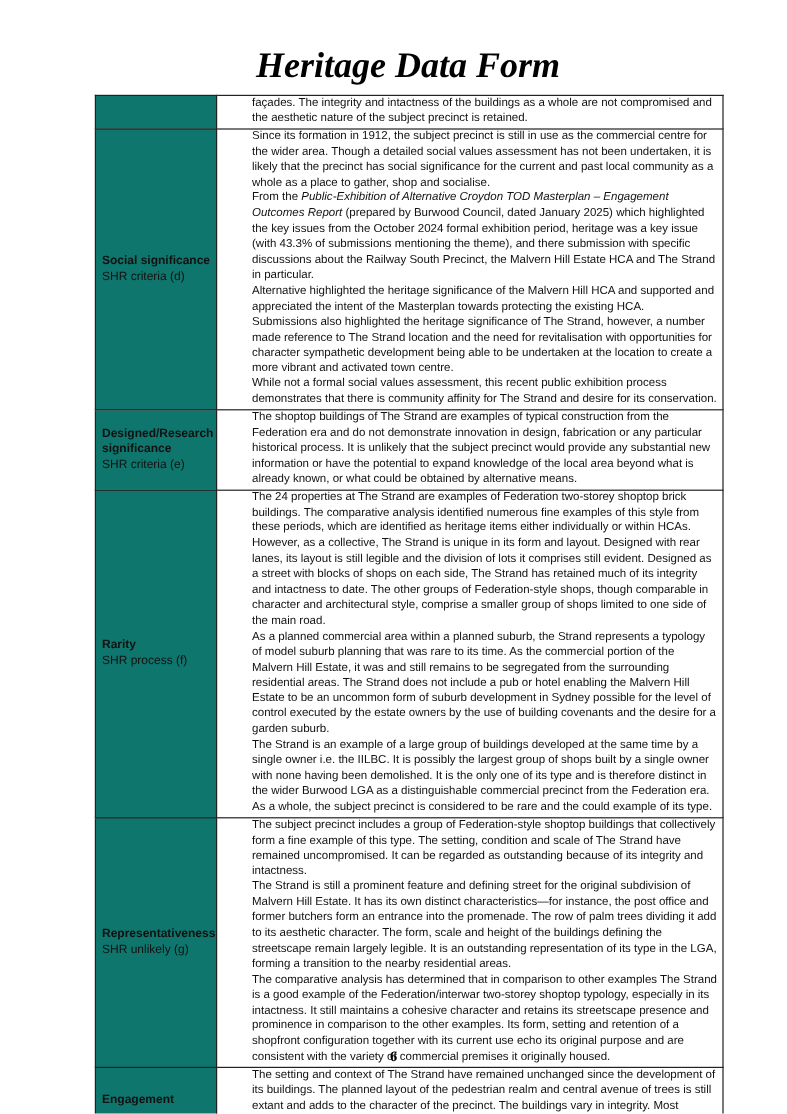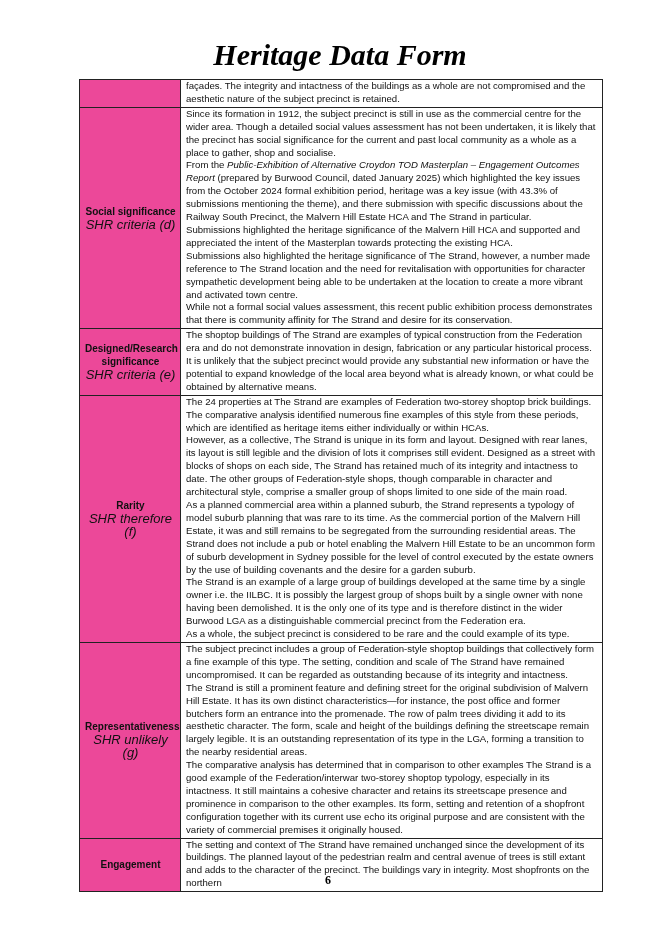--- a/index.html
+++ b/index.html
@@ -13,25 +13,25 @@
     table.form {
       position: absolute; left: 79px; top: 79px; width: 522px;
       border-collapse: collapse; table-layout: fixed;
       font-family: "Liberation Sans", "DejaVu Sans", sans-serif;
       font-size: 9.6px; line-height: 12.9px; color: #111;
     }
     table.form td {
       border: 1px solid #222; vertical-align: middle; padding: 0 4px 1px 5px;
     }
     table.form tr { border-top: 1.5px solid #222; }
-    td.label-cell { width: 91px; background: #ec4899; text-align: center; }
+    td.label-cell { width: 91px; background: #0f766e; }
     td.text-cell { width: 412px; background: #fff; vertical-align: top; }
     .label-title { font-weight: bold; display: block; font-size: 10px; line-height: 13px; }
-    .label-sub { display: block; font-size: 13px; line-height: 13px; font-style: italic; }
-    .para { display: block; }
+    .label-sub { display: block; font-size: 10px; line-height: 13px; }
+    .para { display: block; margin-left: 24px; }
     .para i { font-style: italic; }
     .page-number {
       position: absolute; left: 0; top: 873px; width: 656px; text-align: center;
       font-family: "Liberation Serif", "DejaVu Serif", serif; font-weight: bold;
       font-size: 12px; color: #000;
     }
   </style>
 </head>
 <body>
 
@@ -47,40 +47,40 @@
   </tr>
 
   <tr>
     <td class="label-cell">
       <span class="label-title">Social significance</span>
       <span class="label-sub">SHR criteria (d)</span>
     </td>
     <td class="text-cell">
       <span class="para">Since its formation in 1912, the subject precinct is still in use as the commercial centre for the wider area. Though a detailed social values assessment has not been undertaken, it is likely that the precinct has social significance for the current and past local community as a whole as a place to gather, shop and socialise.</span>
       <span class="para"><span>From the </span><i>Public-Exhibition of Alternative Croydon TOD Masterplan – Engagement Outcomes Report</i> <span>(prepared by Burwood Council, dated January 2025) which highlighted the key issues from the October 2024 formal exhibition period, heritage was a key issue (with 43.3% of submissions mentioning the theme), and there submission with specific discussions about the Railway South Precinct, the Malvern Hill Estate HCA and The Strand in particular.</span></span>
-      <span class="para">Submissions highlighted the heritage significance of the Malvern Hill HCA and supported and appreciated the intent of the Masterplan towards protecting the existing HCA.</span>
+      <span class="para">Alternative highlighted the heritage significance of the Malvern Hill HCA and supported and appreciated the intent of the Masterplan towards protecting the existing HCA.</span>
       <span class="para">Submissions also highlighted the heritage significance of The Strand, however, a number made reference to The Strand location and the need for revitalisation with opportunities for character sympathetic development being able to be undertaken at the location to create a more vibrant and activated town centre.</span>
       <span class="para">While not a formal social values assessment, this recent public exhibition process demonstrates that there is community affinity for The Strand and desire for its conservation.</span>
     </td>
   </tr>
 
   <tr>
     <td class="label-cell">
       <span class="label-title">Designed/Research significance</span>
       <span class="label-sub">SHR criteria (e)</span>
     </td>
     <td class="text-cell">
       <span class="para">The shoptop buildings of The Strand are examples of typical construction from the Federation era and do not demonstrate innovation in design, fabrication or any particular historical process. It is unlikely that the subject precinct would provide any substantial new information or have the potential to expand knowledge of the local area beyond what is already known, or what could be obtained by alternative means.</span>
     </td>
   </tr>
 
   <tr>
     <td class="label-cell">
       <span class="label-title">Rarity</span>
-      <span class="label-sub">SHR therefore (f)</span>
+      <span class="label-sub">SHR process (f)</span>
     </td>
     <td class="text-cell">
       <span class="para">The 24 properties at The Strand are examples of Federation two-storey shoptop brick buildings. The comparative analysis identified numerous fine examples of this style from these periods, which are identified as heritage items either individually or within HCAs.</span>
       <span class="para">However, as a collective, The Strand is unique in its form and layout. Designed with rear lanes, its layout is still legible and the division of lots it comprises still evident. Designed as a street with blocks of shops on each side, The Strand has retained much of its integrity and intactness to date. The other groups of Federation-style shops, though comparable in character and architectural style, comprise a smaller group of shops limited to one side of the main road.</span>
       <span class="para">As a planned commercial area within a planned suburb, the Strand represents a typology of model suburb planning that was rare to its time. As the commercial portion of the Malvern Hill Estate, it was and still remains to be segregated from the surrounding residential areas. The Strand does not include a pub or hotel enabling the Malvern Hill Estate to be an uncommon form of suburb development in Sydney possible for the level of control executed by the estate owners by the use of building covenants and the desire for a garden suburb.</span>
       <span class="para">The Strand is an example of a large group of buildings developed at the same time by a single owner i.e. the IILBC. It is possibly the largest group of shops built by a single owner with none having been demolished. It is the only one of its type and is therefore distinct in the wider Burwood LGA as a distinguishable commercial precinct from the Federation era.</span>
       <span class="para">As a whole, the subject precinct is considered to be rare and the could example of its type.</span>
     </td>
   </tr>
 

